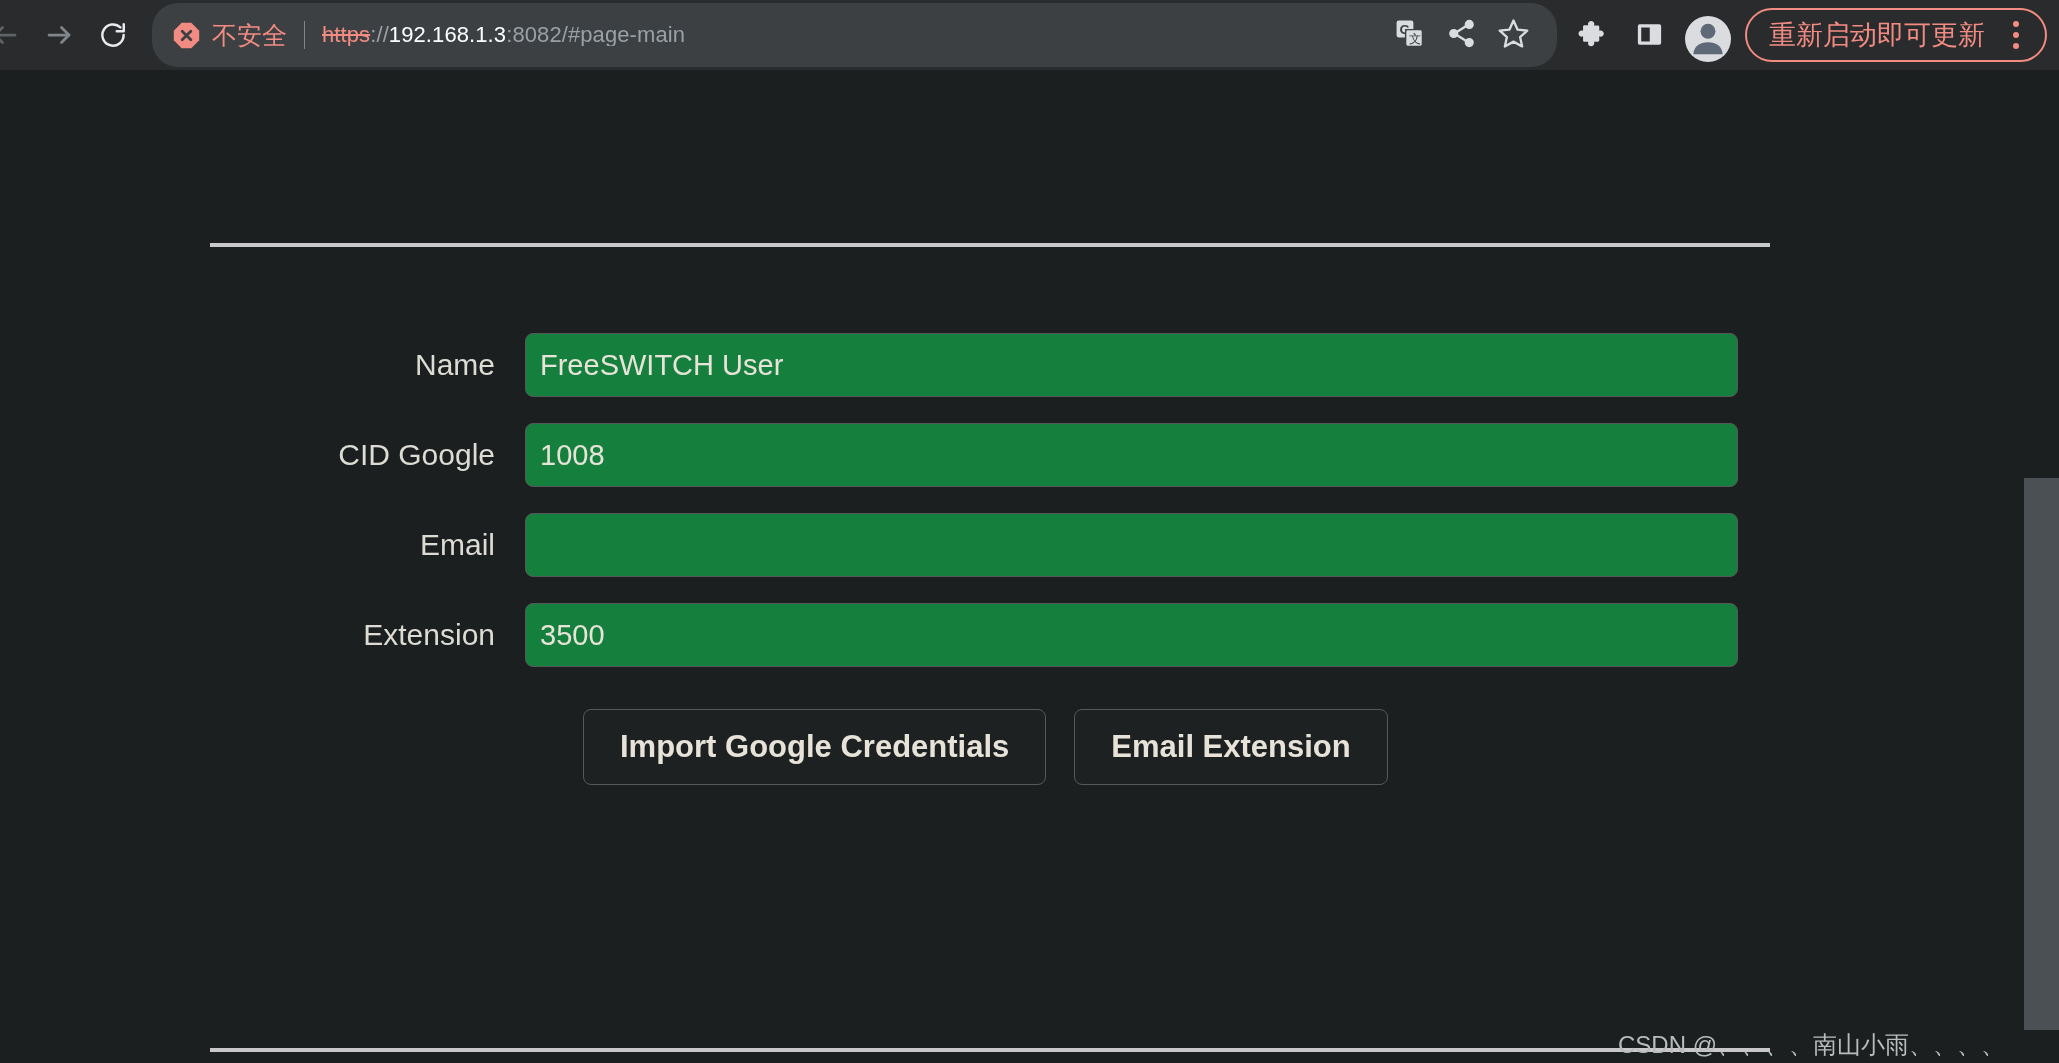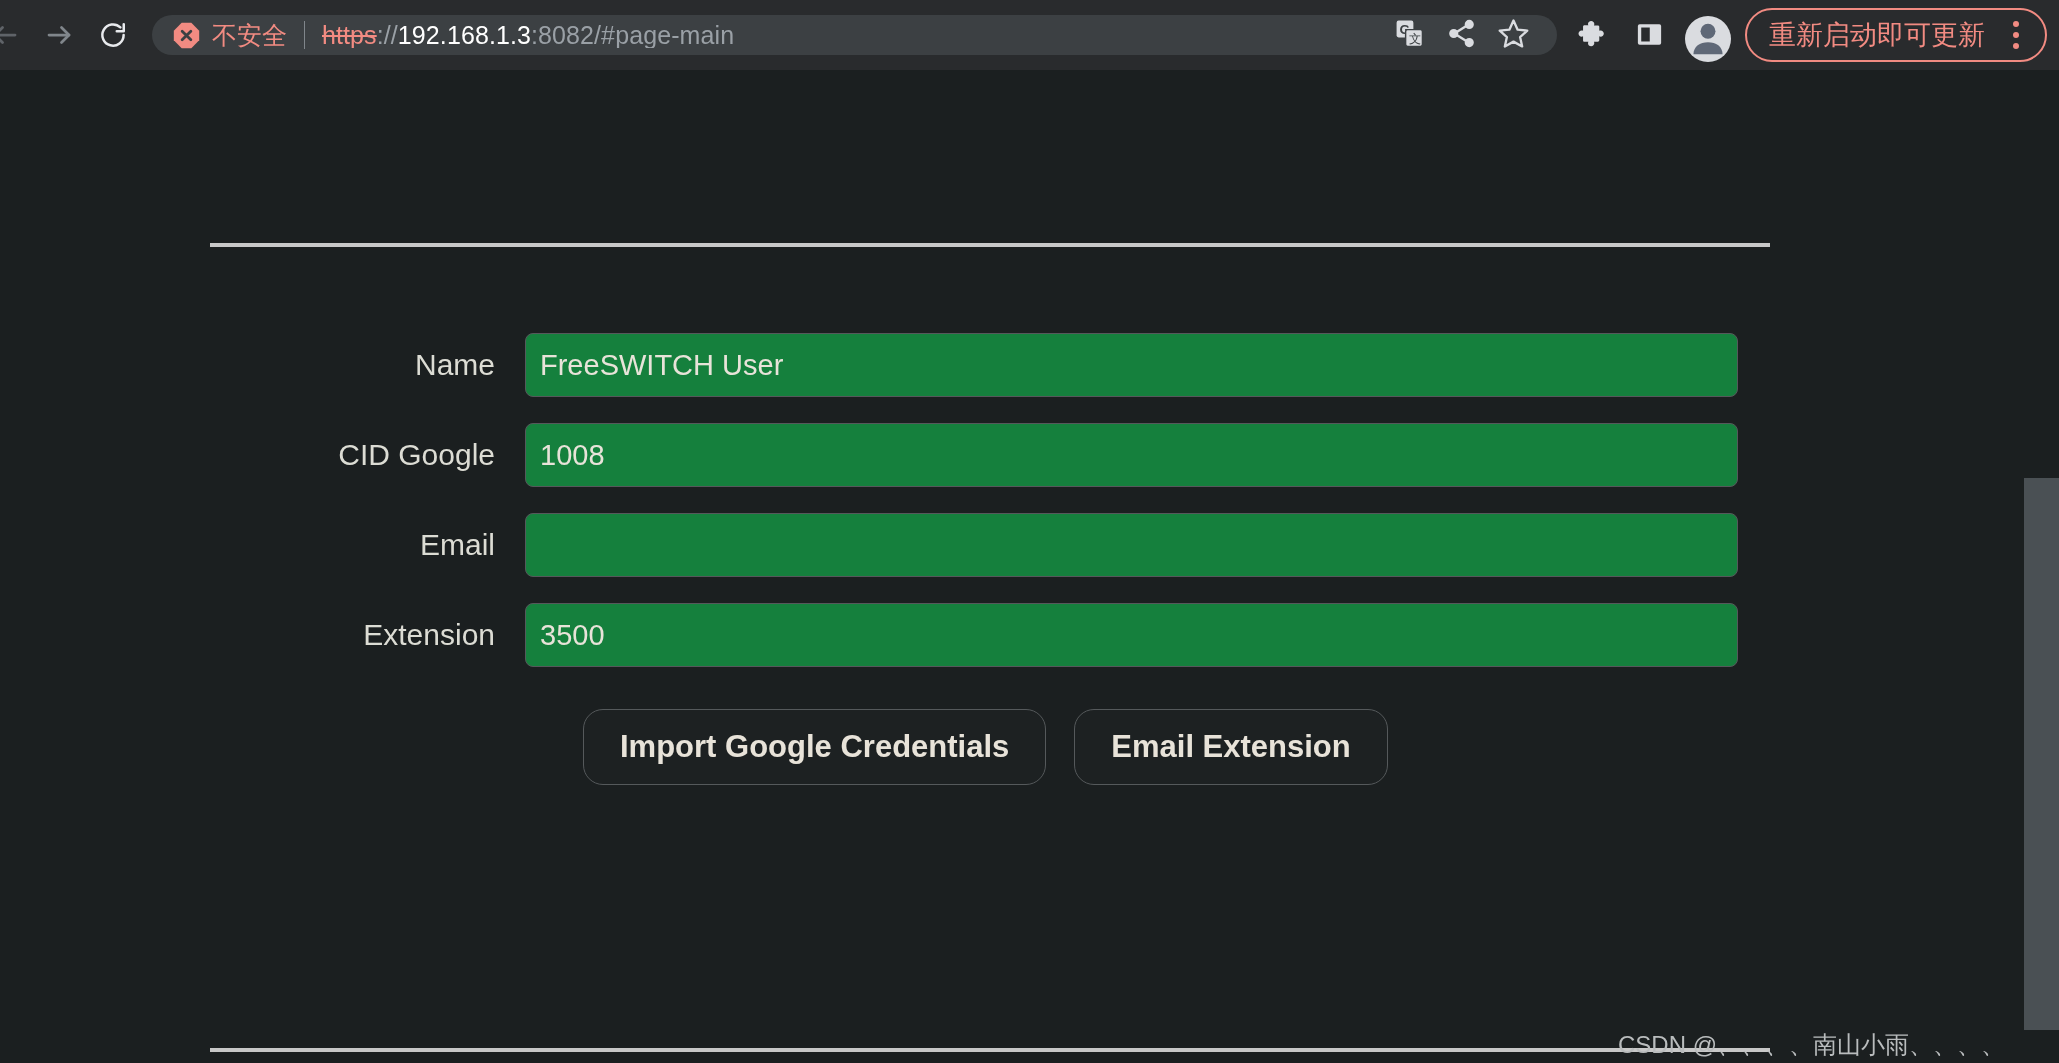--- a/index.html
+++ b/index.html
@@ -33,21 +33,21 @@
     border-radius: 50%;
     flex: 0 0 auto;
   }
   .nav-btn svg { display: block; }
 
   .back-btn { margin-left: -22px; }
 
   
   .omnibox {
     flex: 1 1 auto;
-    height: 40px;
+    height: 64px;
     margin-left: 12px;
     margin-right: 10px;
     background: #3c4043;
     border-radius: 26px;
     display: flex;
     align-items: center;
     padding: 0 18px 0 20px;
     min-width: 0;
     position: relative;
   }
@@ -69,21 +69,21 @@
     white-space: nowrap;
   }
   .omni-sep {
     width: 1px;
     height: 28px;
     background: #80868b;
     margin: 0 17px;
     flex: 0 0 auto;
   }
   .url {
-    font-size: 25px;
+    font-size: 22px;
     line-height: 1;
     white-space: nowrap;
     overflow: hidden;
     letter-spacing: 0.1px;
   }
   .url .scheme { color: #f28b82; text-decoration: line-through; }
   .url .dim { color: #9aa0a6; }
   .url .host { color: #ffffff; }
 
   
@@ -224,21 +224,21 @@
     display: flex;
     margin-top: 42px;
     margin-left: 583px;
     gap: 28px;
   }
 
   .action-btn {
     height: 76px;
     background: #1d2122;
     border: 1px solid #55595b;
-    border-radius: 20px;
+    border-radius: 8px;
     color: #e8e3d9;
     font-family: "Liberation Sans", sans-serif;
     font-size: 31px;
     font-weight: bold;
     padding: 0 36px;
     white-space: nowrap;
   }
 
   
   .scrollbar {

